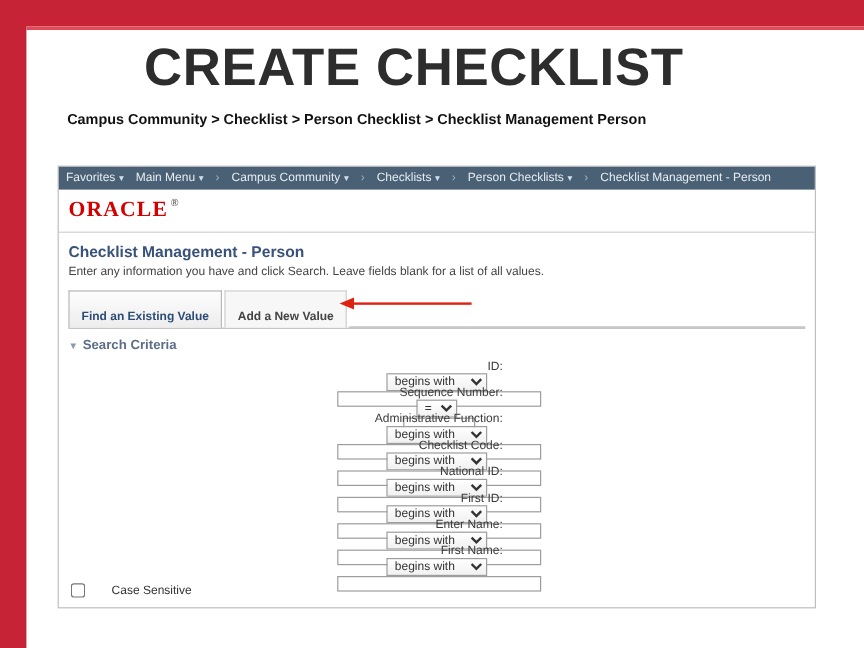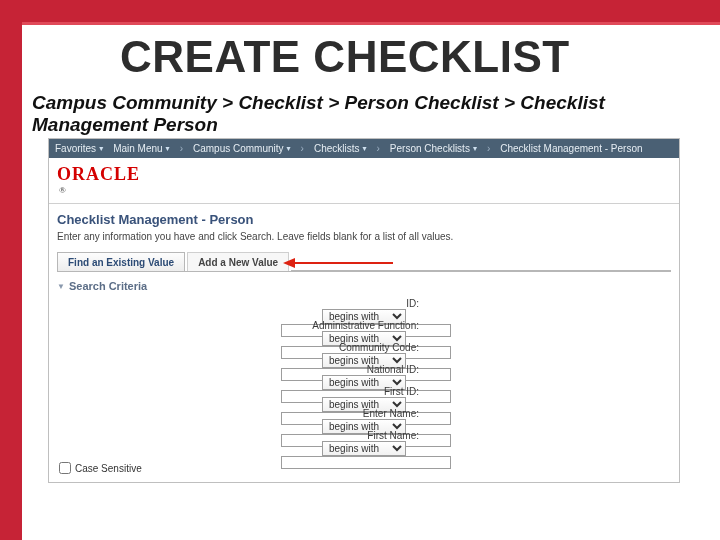--- a/index.html
+++ b/index.html
@@ -9,22 +9,22 @@
   
   .border-top { position: absolute; top: 0; left: 0; right: 0; height: 22px; background: #c62336; }
   .border-left { position: absolute; top: 0; left: 0; bottom: 0; width: 22px; background: #c62336; }
   .accent-line { position: absolute; top: 22px; left: 22px; right: 0; height: 3px; background: #e04a59; }
 
   .slide-title {
     position: absolute; top: 32px; left: 120px;
     font-size: 44px; font-weight: 800; letter-spacing: 0.5px; color: #2d2d2d;
   }
   .nav-path {
-    position: absolute; top: 92px; left: 32px;
-    font-size: 19px; font-weight: 700; color: #111; font-style: italic;
+    position: absolute; top: 92px; left: 56px;
+    font-size: 12px; font-weight: 700; color: #111;
   }
 
   .screenshot {
     position: absolute; top: 138px; left: 48px; width: 632px;
     border: 1px solid #bfbfbf; background: #fff;
     font-size: 10px; color: #333;
   }
 
   
   .crumb-bar {
@@ -33,37 +33,37 @@
     font-size: 10px;
   }
   .crumb-item { display: inline-flex; align-items: center; gap: 3px; white-space: nowrap; }
   .crumb-sep { color: #9fb3c6; }
   .caret { font-size: 8px; color: #cfe0ef; }
 
   .logo-row { padding: 6px 8px 8px; }
   .logo {
     font-family: "Times New Roman", serif; font-weight: 700;
     font-size: 18px; letter-spacing: 1px; color: #d40000;
-    display: inline-flex; align-items: flex-start; flex-direction: column;
+    display: inline-flex; align-items: flex-start;
   }
   .logo .reg { font-size: 9px; vertical-align: top; color: #666; margin-left: 2px; }
 
   .thin-sep { height: 1px; background: #d0d0d0; margin: 0 0 8px; }
 
   .page-heading {
     font-size: 13px; font-weight: 700; color: #39527a;
     padding: 0 8px 4px;
   }
   .page-sub {
     font-size: 10px; color: #444; padding: 0 8px 10px;
   }
 
   .tab-row { display: flex; align-items: stretch; padding: 0 8px; }
   .tab {
-    font-size: 10px; padding: 4px 10px 3px;
+    font-size: 10px; padding: 16px 10px 3px;
     border: 1px solid #b7b7b7; border-bottom: none;
     background: linear-gradient(#fdfdfd,#ededed);
     margin-right: 2px;
   }
   .tab.inactive { font-weight: 700; color: #444; border-color: #cfcfcf; background: #f7f7f7; }
   .tab.active { font-weight: 700; color: #2c4b75; }
   .tab-underline { flex: 1; border-bottom: 1px solid #b7b7b7; }
   .tab-border { height: 1px; background: #b7b7b7; margin: 0 8px 6px; }
 
   .arrow {
@@ -97,21 +97,21 @@
     border: 1px solid #9d9d9d; padding: 0 3px; background: #fff;
   }
   .val.wide { width: 170px; }
   .val.narrow { width: 60px; }
   .lookup {
     width: 15px; height: 15px; margin-left: 4px;
     display: inline-flex; align-items: center; justify-content: center;
     font-size: 11px; color: #2c4b75; cursor: pointer;
   }
 
-  .case-row { display: flex; align-items: center; gap: 4px; padding: 6px 10px 8px; font-size: 10px; }
+  .case-row { display: flex; align-items: center; gap: 22px; padding: 6px 10px 8px; font-size: 10px; }
   .case-row input[type=checkbox] { width: 12px; height: 12px; }
 </style>
 </head>
 <body>
 
 <div class="border-top"></div>
 <div class="border-left"></div>
 <div class="accent-line"></div>
 
 <h1 class="slide-title">CREATE CHECKLIST</h1>
@@ -178,30 +178,35 @@
 
   <div class="form">
 
     <div class="form-row">
       <span class="label">ID:</span>
       <select class="op"><option>begins with</option></select>
       <input class="val wide" style="">
       <span class="lookup">🔍</span>
     </div>
 
+    <div class="form-row">
+      <span class="label">Sequence Number:</span>
+      <select class="op" style="width:34px"><option>=</option></select>
+      <input class="val narrow" style="">
+    </div>
 
     <div class="form-row">
       <span class="label">Administrative Function:</span>
       <select class="op"><option>begins with</option></select>
       <input class="val wide" style="">
       <span class="lookup">🔍</span>
     </div>
 
     <div class="form-row">
-      <span class="label">Community Code:</span>
+      <span class="label">Checklist Code:</span>
       <select class="op"><option>begins with</option></select>
       <input class="val wide" style="">
     </div>
 
     <div class="form-row">
       <span class="label">National ID:</span>
       <select class="op"><option>begins with</option></select>
       <input class="val wide" style="">
     </div>
 

